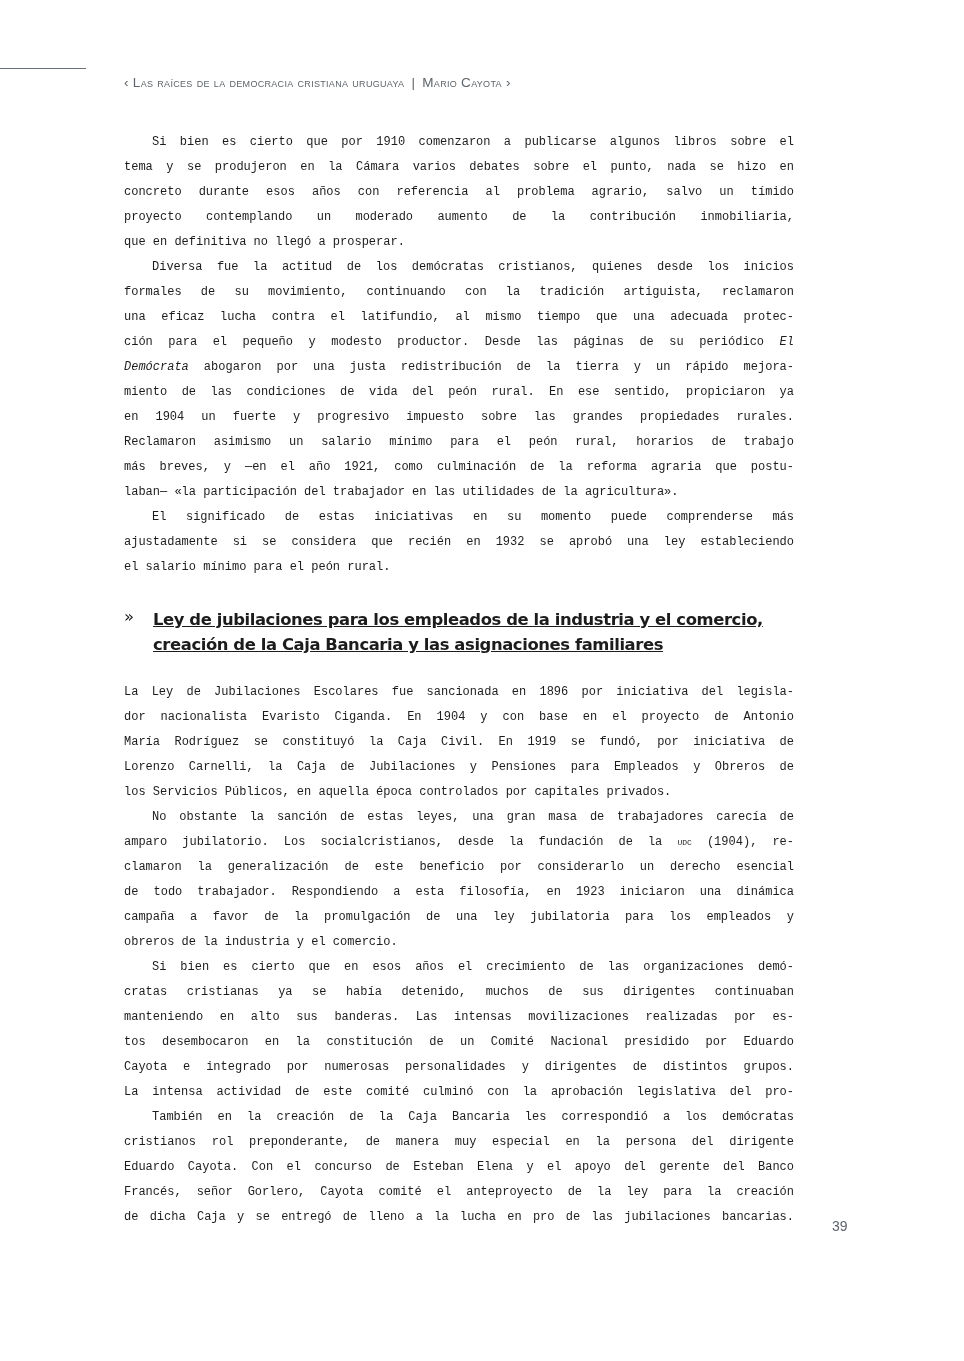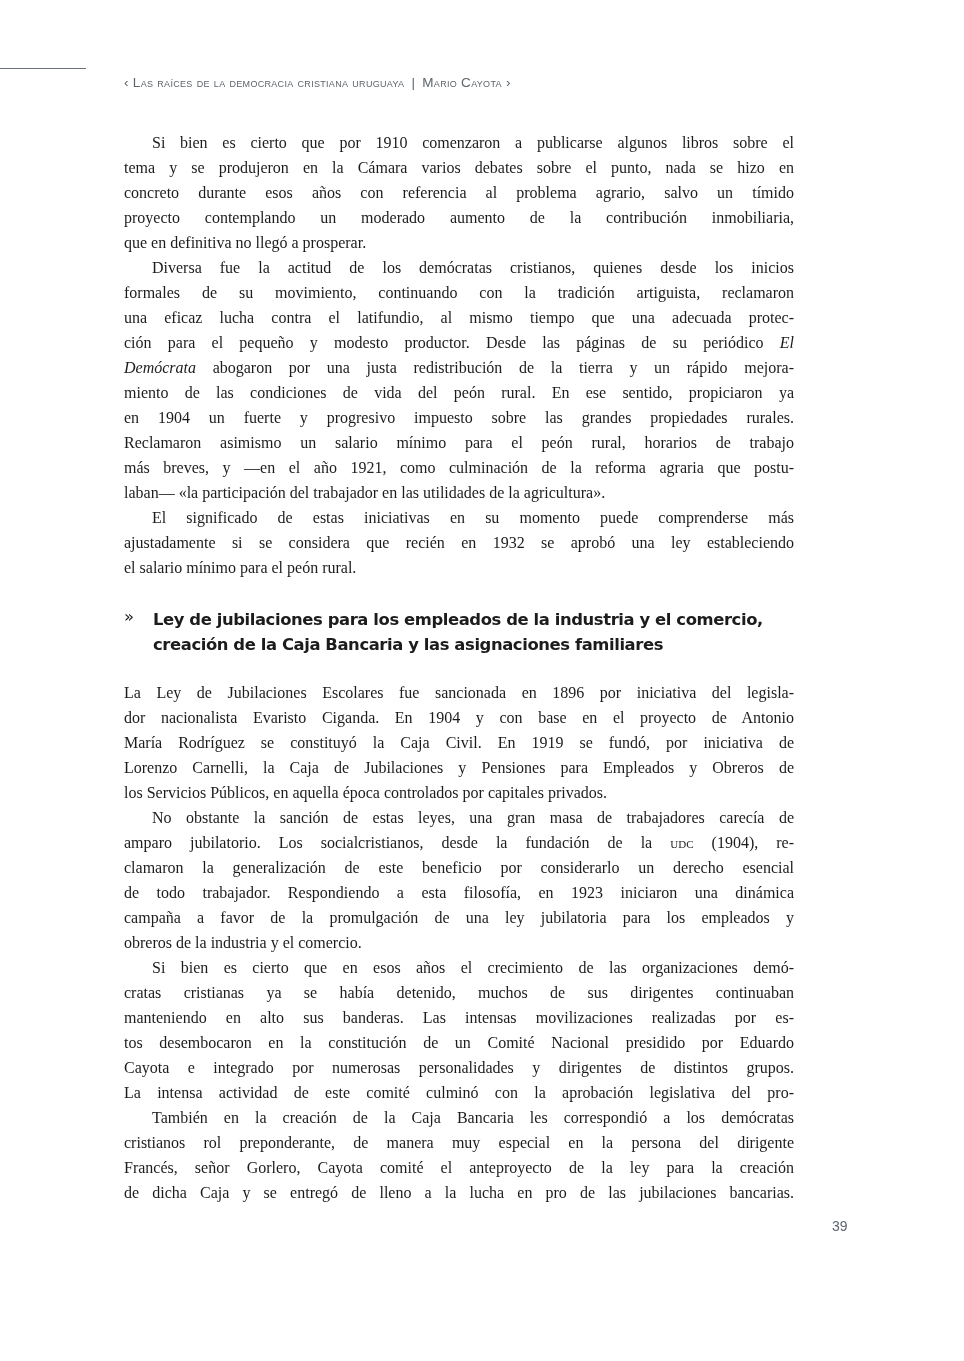--- a/index.html
+++ b/index.html
@@ -6,36 +6,36 @@
   body { width: 964px; height: 1361px; position: relative; overflow: hidden; }
   .rule { position: absolute; left: 0; top: 68px; width: 86px; height: 1px; background: #6b7178; }
   .running-head {
     position: absolute; left: 124px; top: 55px;
     font-family: "Liberation Sans", sans-serif; font-size: 13.5px; color: #5d646b;
     font-variant: small-caps; letter-spacing: 0.3px; white-space: nowrap; margin-top: 20px;
   }
   .running-head .sep { margin: 0 3px; }
   .body-text {
     position: absolute; left: 124px; width: 670px;
-    font-family: Liberation Serif, serif; font-size: 16px; color: #1c1c1c;
+    font-family: Liberation Mono, monospace; font-size: 12px; color: #1c1c1c;
   }
   .line {
     display: block; height: 25px; line-height: 25px;
     text-align: justify; text-align-last: justify; white-space: nowrap; overflow: visible;
   }
   .line.last { text-align-last: left; }
   .line.indent { padding-left: 28px; }
   .sc { font-variant: small-caps; }
   .heading {
     position: absolute; left: 124px; top: 607px;
     font-family: "DejaVu Sans", sans-serif; font-size: 16.4px; color: #1c1c1c; font-weight: bold;
     letter-spacing: -0.4px;
   }
   .heading .marker { position: absolute; left: 0; top: 0; font-weight: normal; }
-  .heading .hline { display: block; padding-left: 29px; height: 25px; line-height: 25px; white-space: nowrap; }
+  .heading .hline { display: block; padding-left: 29px; height: 25px; line-height: 25px; white-space: nowrap; text-decoration: underline; }
   .page-number {
     position: absolute; left: 832px; top: 1218px;
     font-family: "Liberation Sans", sans-serif; font-size: 14px; color: #5d646b;
   }
 </style>
 </head>
 <body>
 
 <div class="rule"></div>
 <div class="running-head">
@@ -97,18 +97,19 @@
     <span class="line indent">Si bien es cierto que en esos años el crecimiento de las organizaciones demó-</span>
     <span class="line">cratas cristianas ya se había detenido, muchos de sus dirigentes continuaban</span>
     <span class="line">manteniendo en alto sus banderas. Las intensas movilizaciones realizadas por es-</span>
     <span class="line">tos desembocaron en la constitución de un Comité Nacional presidido por Eduardo</span>
     <span class="line">Cayota e integrado por numerosas personalidades y dirigentes de distintos grupos.</span>
     <span class="line">La intensa actividad de este comité culminó con la aprobación legislativa del pro-</span>
   </div>
   <div>
     <span class="line indent">También en la creación de la Caja Bancaria les correspondió a los demócratas</span>
     <span class="line">cristianos rol preponderante, de manera muy especial en la persona del dirigente</span>
+    <span class="line">Eduardo Cayota. Con el concurso de Esteban Elena y el apoyo del gerente del Banco</span>
     <span class="line">Francés, señor Gorlero, Cayota comité el anteproyecto de la ley para la creación</span>
     <span class="line">de dicha Caja y se entregó de lleno a la lucha en pro de las jubilaciones bancarias.</span>
   </div>
 </div>
 
 <div class="page-number">39</div>
 
 </body></html>

